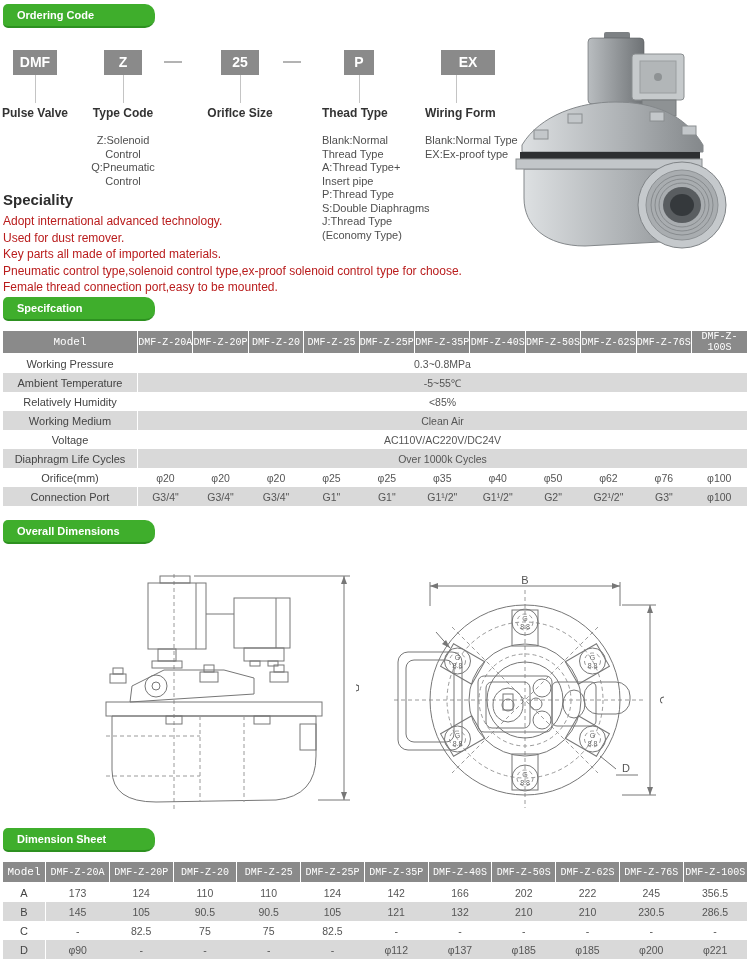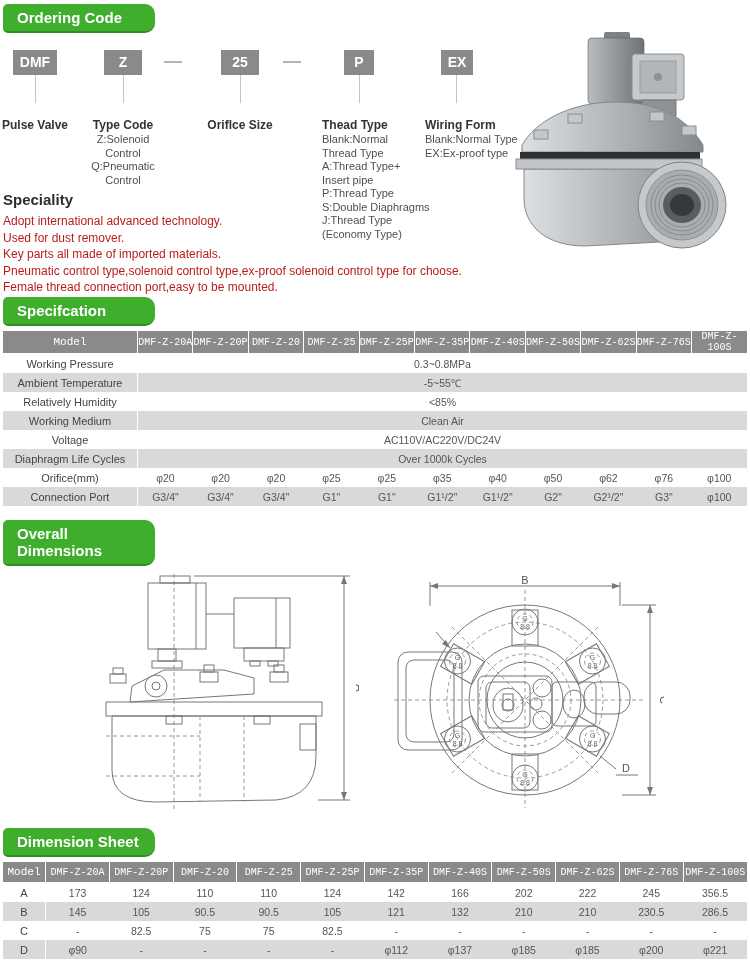--- a/index.html
+++ b/index.html
@@ -1,33 +1,33 @@
 <!DOCTYPE html>
 <html><head>
 <meta charset="utf-8">
 <style>
   html,body{margin:0;padding:0;background:#fff;}
   #page{position:relative;width:750px;height:967px;background:#fff;overflow:hidden;
         font-family:"Liberation Sans", sans-serif;}
   .section-header{position:absolute;left:3px;width:138px;padding:5px 0 5px 14px;
         background:#3fae2c;border-bottom:2px solid #2d9120;border-radius:5px 10px 10px 5px;
-        color:#fff;font-weight:bold;font-size:15px;}
+        color:#fff;font-weight:bold;font-size:11px;}
   
   #ordering-diagram{position:absolute;left:0;top:45px;width:750px;height:235px;}
   .code-col{position:absolute;top:0;text-align:center;}
   .code-box{height:25px;line-height:25px;margin-top:5px;background:#8a8a8a;color:#fff;
         font-weight:bold;font-size:14px;text-align:center;}
   .code-connector{width:1px;height:28px;background:#c4c4c4;}
-  .code-label{margin-top:15px;font-weight:bold;font-size:12px;color:#333;}
-  .code-details{margin-top:1px;font-size:11px;line-height:13.5px;color:#4f4f4f;}
+  .code-label{margin-top:3px;font-weight:bold;font-size:12px;color:#333;}
+  .code-details{margin-top:14px;font-size:11px;line-height:13.5px;color:#4f4f4f;}
   .col1{left:0;width:70px}   .col1 .code-box{width:44px;margin-left:auto;margin-right:auto}
   .col2{left:84px;width:78px}.col2 .code-box{width:38px;margin-left:auto;margin-right:auto}
   .col3{left:198px;width:84px}.col3 .code-box{width:38px;margin-left:auto;margin-right:auto}
   .col4{left:322px;width:118px;text-align:left}.col4 .code-box{width:30px;margin-left:22px}
-  .col5{left:425px;width:118px;text-align:left}.col5 .code-box{width:32px;margin-left:16px}
+  .col5{left:425px;width:118px;text-align:left}.col5 .code-box{width:54px;margin-left:16px}
   .col1 .code-connector,.col2 .code-connector,.col3 .code-connector{margin:0 auto}
   .col4 .code-connector{margin-left:37px}
   .col5 .code-connector{margin-left:31px}
   .sep-line{position:absolute;top:16px;width:18px;height:2px;background:#b3b3b3;}
   .sep1{left:164px}.sep2{left:283px}
   
   #speciality{position:absolute;left:3px;top:191px;width:560px;}
   #speciality .title{font-weight:bold;font-size:15px;color:#2d2d2d;margin-bottom:5px;}
   #speciality .line{font-size:12px;line-height:16.5px;color:#b91c1c;}
   

